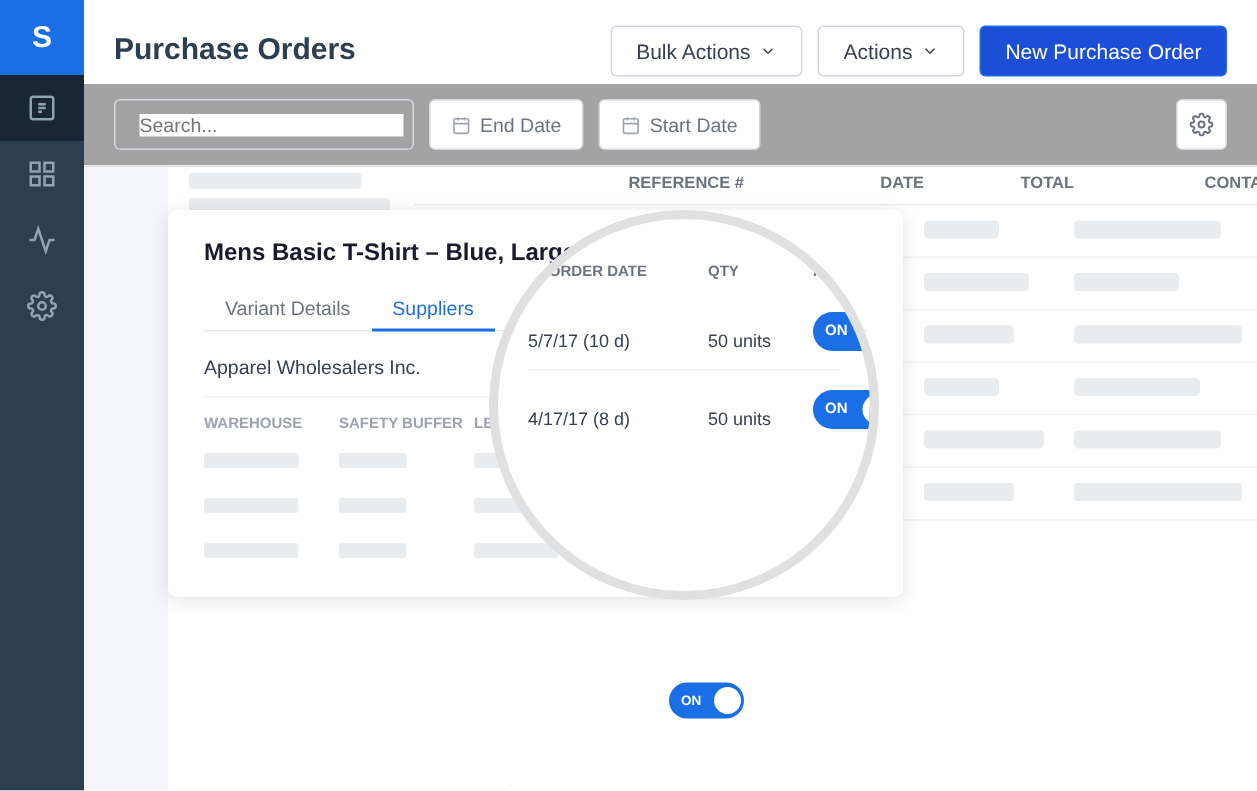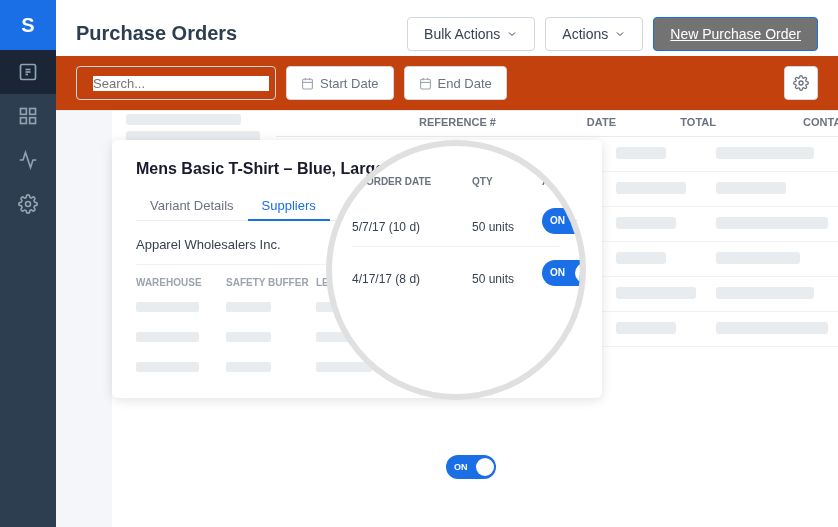--- a/index.html
+++ b/index.html
@@ -32,21 +32,21 @@
       padding: 0 20px; border-bottom: 1px solid #e8ecef;
     }
     .header-title { font-size: 20px; font-weight: 600; color: #2c3e50; }
     .header-actions { display: flex; gap: 10px; }
     .btn {
       height: 34px; padding: 0 16px; border-radius: 4px; border: 1px solid #d0d7de;
       background: white; font-size: 14px; cursor: pointer; display: flex; align-items: center; gap: 6px;
       color: #374151; font-weight: 500;
     }
     .btn-primary {
-      background: #737373; color: white; border-color: #1a6ee6; text-decoration: underline;
+      background: #1d4ed8; color: white; border-color: #1a6ee6;
     }
     .btn svg { width: 12px; height: 12px; }
 
     
     .filter-bar {
       background: white; padding: 10px 20px; display: flex; gap: 10px; align-items: center;
       border-bottom: 1px solid #e8ecef;
     }
     .search-box {
       border: 1px solid #d0d7de; border-radius: 4px; height: 34px; width: 200px;
@@ -207,46 +207,46 @@
         <svg viewBox="0 0 24 24" fill="none" stroke="currentColor" stroke-width="2">
             <polyline points="6 9 12 15 18 9"></polyline>
           </svg>
       </button>
       <button class="btn btn-primary">
         <span>New Purchase Order</span>
       </button>
     </div>
   </div>
 
-  <div class="filter-bar" style="position:absolute;top:56px;left:0;right:0;z-index:2;background:#c2410c;">
+  <div class="filter-bar" style="position:absolute;top:56px;left:0;right:0;z-index:2;background:#a3a3a3;">
     <div class="search-box">
       <svg width="14" height="14" viewBox="0 0 24 24" fill="none" stroke="#9ca3af" stroke-width="2">
           <circle cx="11" cy="11" r="8"></circle>
           <line x1="21" y1="21" x2="16.65" y2="16.65"></line>
         </svg>
       <input type="text" placeholder="Search..." style="">
     </div>
+    <button class="date-btn">
+      <svg width="13" height="13" viewBox="0 0 24 24" fill="none" stroke="#9ca3af" stroke-width="2">
+          <rect x="3" y="4" width="18" height="18" rx="2"></rect>
+          <line x1="16" y1="2" x2="16" y2="6"></line>
+          <line x1="8" y1="2" x2="8" y2="6"></line>
+          <line x1="3" y1="10" x2="21" y2="10"></line>
+        </svg>
+      <span>End Date</span>
+    </button>
     <button class="date-btn">
       <svg width="13" height="13" viewBox="0 0 24 24" fill="none" stroke="#9ca3af" stroke-width="2">
           <rect x="3" y="4" width="18" height="18" rx="2"></rect>
           <line x1="16" y1="2" x2="16" y2="6"></line>
           <line x1="8" y1="2" x2="8" y2="6"></line>
           <line x1="3" y1="10" x2="21" y2="10"></line>
         </svg>
       <span>Start Date</span>
     </button>
-    <button class="date-btn">
-      <svg width="13" height="13" viewBox="0 0 24 24" fill="none" stroke="#9ca3af" stroke-width="2">
-          <rect x="3" y="4" width="18" height="18" rx="2"></rect>
-          <line x1="16" y1="2" x2="16" y2="6"></line>
-          <line x1="8" y1="2" x2="8" y2="6"></line>
-          <line x1="3" y1="10" x2="21" y2="10"></line>
-        </svg>
-      <span>End Date</span>
-    </button>
     <div class="filter-settings">
       <svg width="16" height="16" viewBox="0 0 24 24" fill="none" stroke="#6b7280" stroke-width="2">
           <circle cx="12" cy="12" r="3"></circle>
           <path d="M19.4 15a1.65 1.65 0 0 0 .33 1.82l.06.06a2 2 0 0 1-2.83 2.83l-.06-.06a1.65 1.65 0 0 0-1.82-.33 1.65 1.65 0 0 0-1 1.51V21a2 2 0 0 1-4 0v-.09A1.65 1.65 0 0 0 9 19.4a1.65 1.65 0 0 0-1.82.33l-.06-.06a2 2 0 0 1-2.83-2.83l.06-.06A1.65 1.65 0 0 0 4.68 15a1.65 1.65 0 0 0-1.51-1H3a2 2 0 0 1 0-4h.09A1.65 1.65 0 0 0 4.6 9a1.65 1.65 0 0 0-.33-1.82l-.06-.06a2 2 0 0 1 2.83-2.83l.06.06A1.65 1.65 0 0 0 9 4.68a1.65 1.65 0 0 0 1-1.51V3a2 2 0 0 1 4 0v.09a1.65 1.65 0 0 0 1 1.51 1.65 1.65 0 0 0 1.82-.33l.06-.06a2 2 0 0 1 2.83 2.83l-.06.06A1.65 1.65 0 0 0 19.4 9a1.65 1.65 0 0 0 1.51 1H21a2 2 0 0 1 0 4h-.09a1.65 1.65 0 0 0-1.51 1z"></path>
         </svg>
     </div>
   </div>
 
   <div class="left-panel">
     <div class="left-panel-row">

